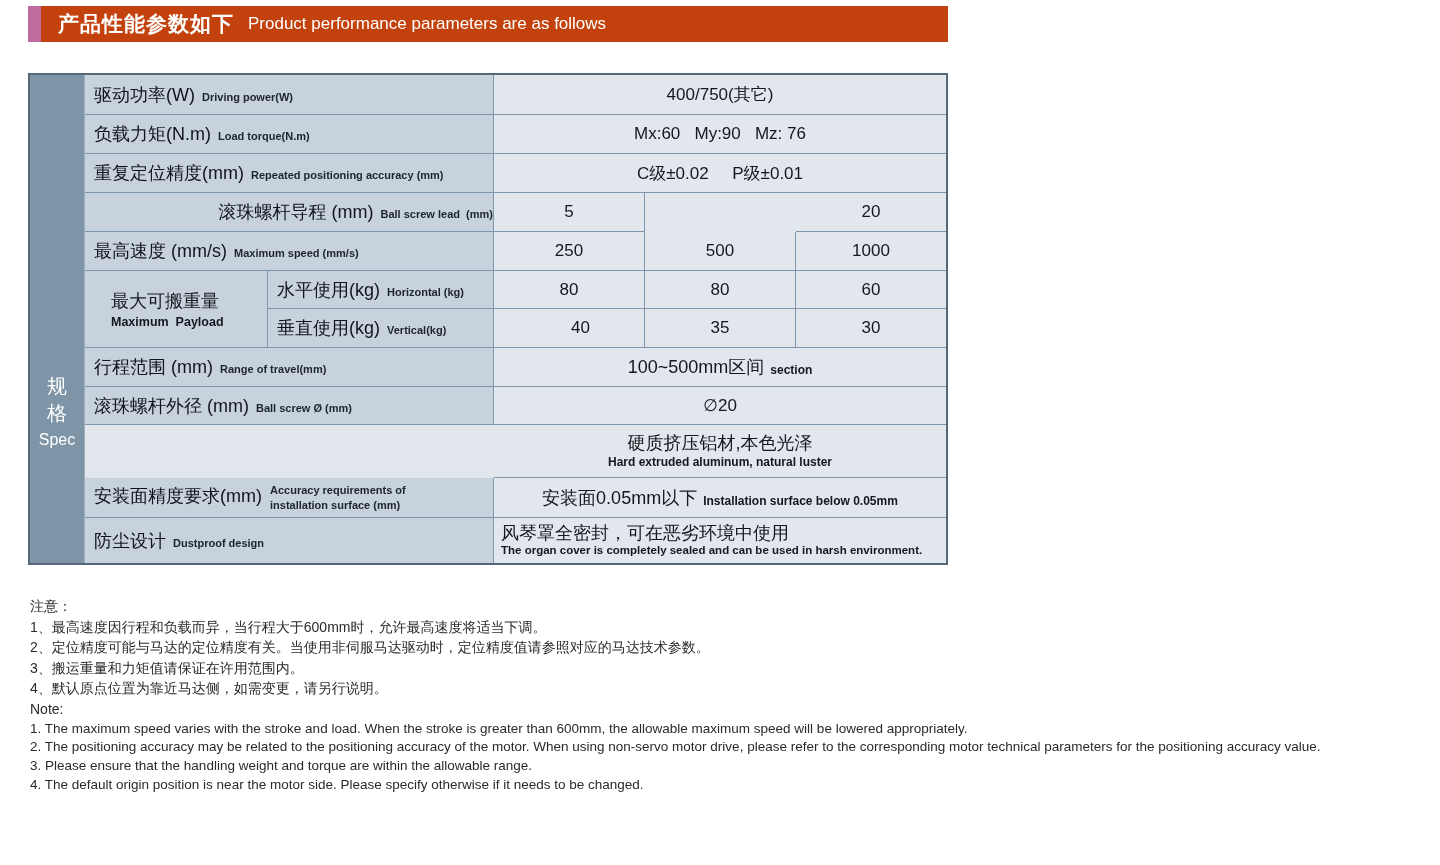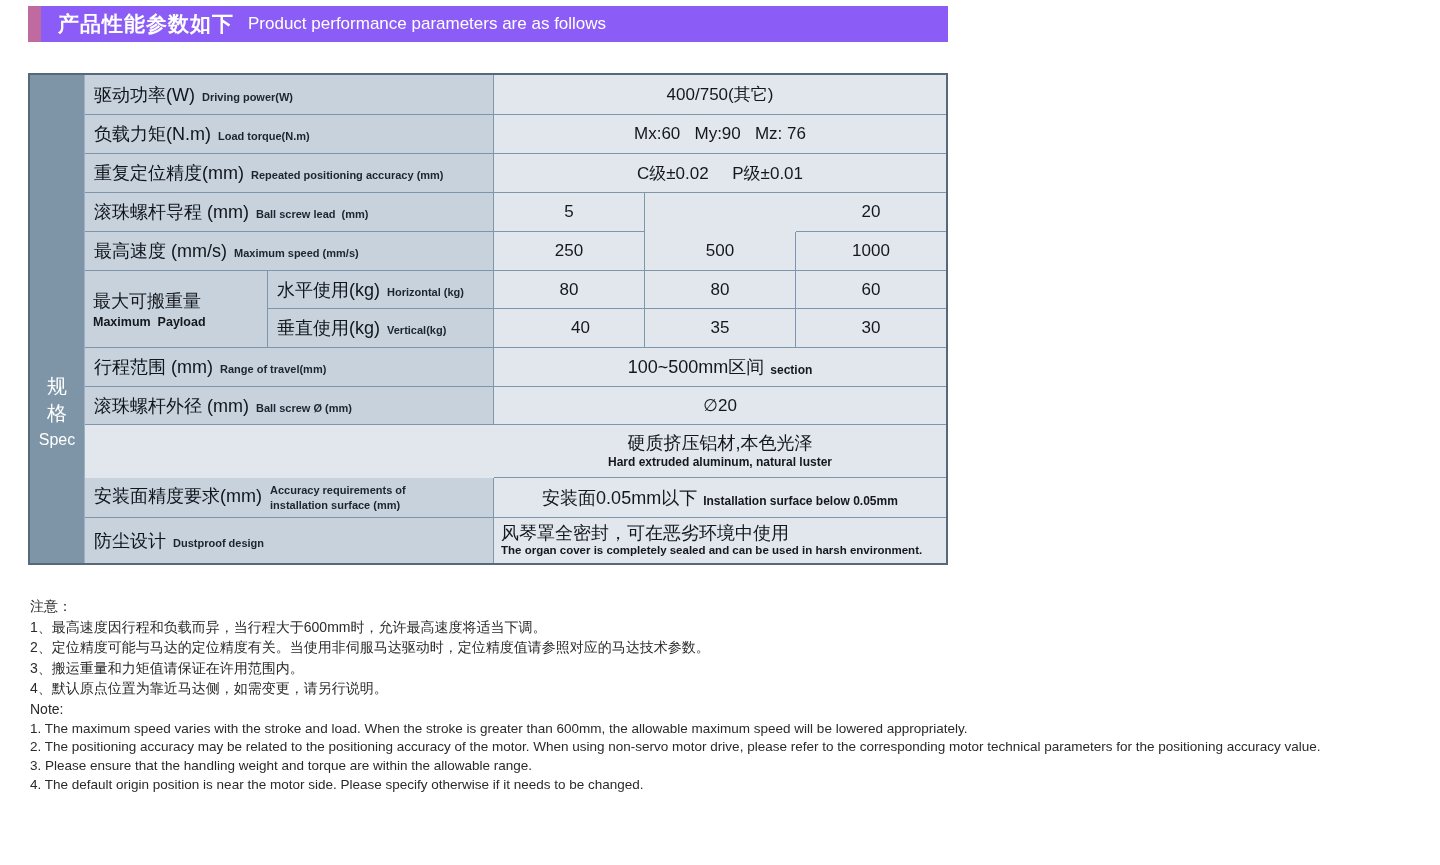--- a/index.html
+++ b/index.html
@@ -4,21 +4,21 @@
 <style>
   html,body{margin:0;padding:0;}
   body{
     width:1440px;height:865px;position:relative;background:#ffffff;
     font-family:"Liberation Sans","DejaVu Sans",sans-serif;
     color:#14181d;overflow:hidden;
   }
   
   .banner{
     position:absolute;left:28px;top:6px;width:920px;height:36px;
-    background:#8b5cf6;display:flex;align-items:center;
+    background:#c2410c;display:flex;align-items:center;
   }
   .banner-stripe{width:13px;height:36px;background:#bf6ba0;flex:0 0 auto;}
   .banner-zh{color:#fff;font-size:21px;font-weight:600;margin-left:17px;letter-spacing:1px;}
   .banner-en{color:#fff;font-size:17px;font-weight:400;margin-left:14px;}
   
   .spec-table{
     position:absolute;left:28px;top:73px;width:920px;height:492px;
     border:2px solid #56697b;box-sizing:border-box;display:flex;background:#e2e7ed;
   }
   .side{
@@ -43,21 +43,21 @@
   .val{
     background:#e2e7ed;display:flex;align-items:center;justify-content:center;
     font-size:17px;white-space:pre-wrap;text-align:center;
   }
   .val .big{font-size:18px;}
   .val .small{font-size:12px;font-weight:600;margin-left:6px;position:relative;top:3px;}
   .val.twoline{flex-direction:column;justify-content:center;line-height:1.25;}
   .val.twoline .sub{font-size:12px;font-weight:600;}
   .val.leftal{align-items:flex-start;justify-content:center;flex-direction:column;padding-left:7px;text-align:left;line-height:1.2;}
   .val.leftal .sub{font-size:11.5px;font-weight:600;}
-  .paylab{background:#c8d2dd;display:flex;flex-direction:column;justify-content:center;padding-left:8px;box-sizing:border-box;}
+  .paylab{background:#c8d2dd;display:flex;flex-direction:column;justify-content:center;padding-left:26px;box-sizing:border-box;}
   .paylab .pzh{font-size:18px;font-weight:500;}
   .paylab .pen{font-size:12.5px;font-weight:600;margin-top:2px;white-space:pre-wrap;}
   
   .notes{position:absolute;left:30px;top:596px;width:1380px;}
   .notes p{margin:0;}
   .nzh{font-size:14px;line-height:20.6px;color:#2a2a2a;}
   .nen{font-size:13.5px;line-height:18.9px;color:#2a2a2a;}
 </style>
 </head>
 <body>
@@ -78,21 +78,21 @@
 
     <div class="c lab" style="grid-column:1/3;grid-row:1;"><div class="inner"><span class="zh">驱动功率(W)</span><span class="en">Driving power(W)</span></div></div>
     <div class="c val lastc" style="grid-column:3/6;grid-row:1;">400/750(其它)</div>
 
     <div class="c lab" style="grid-column:1/3;grid-row:2;"><div class="inner"><span class="zh">负载力矩(N.m)</span><span class="en">Load torque(N.m)</span></div></div>
     <div class="c val lastc" style="grid-column:3/6;grid-row:2;">Mx:60   My:90   Mz: 76</div>
 
     <div class="c lab" style="grid-column:1/3;grid-row:3;"><div class="inner"><span class="zh">重复定位精度(mm)</span><span class="en">Repeated positioning accuracy (mm)</span></div></div>
     <div class="c val lastc" style="grid-column:3/6;grid-row:3;">C级±0.02     P级±0.01</div>
 
-    <div class="c lab" style="grid-column:1/3;grid-row:4;"><div class="inner"><span class="zh">滚珠螺杆导程 (mm)</span><span class="en">Ball screw lead  (mm)</span></div></div>
+    <div class="c lab" style="grid-column:1/3;grid-row:4;justify-content:flex-end;"><div class="inner"><span class="zh">滚珠螺杆导程 (mm)</span><span class="en">Ball screw lead  (mm)</span></div></div>
     <div class="c val" style="grid-column:3;grid-row:4;">5</div>
     <div class="c val lastc" style="grid-column:5;grid-row:4;">20</div>
 
     <div class="c lab" style="grid-column:1/3;grid-row:5;"><div class="inner"><span class="zh">最高速度 (mm/s)</span><span class="en">Maximum speed (mm/s)</span></div></div>
     <div class="c val" style="grid-column:3;grid-row:5;">250</div>
     <div class="c val" style="grid-column:4;grid-row:5;">500</div>
     <div class="c val lastc" style="grid-column:5;grid-row:5;">1000</div>
 
     <div class="c paylab" style="grid-column:1;grid-row:6/8;">
       <span class="pzh">最大可搬重量</span>

